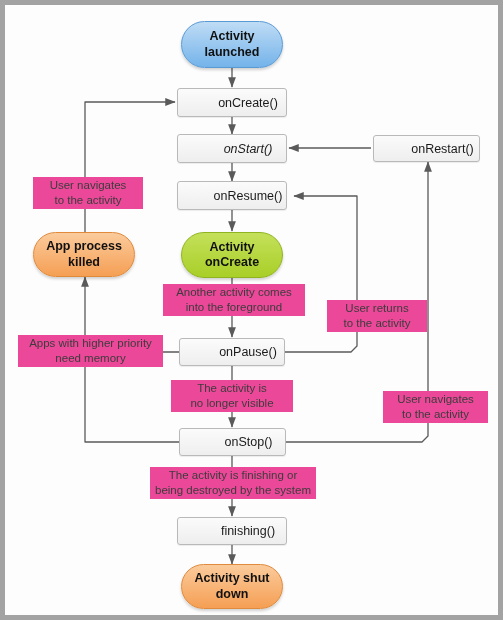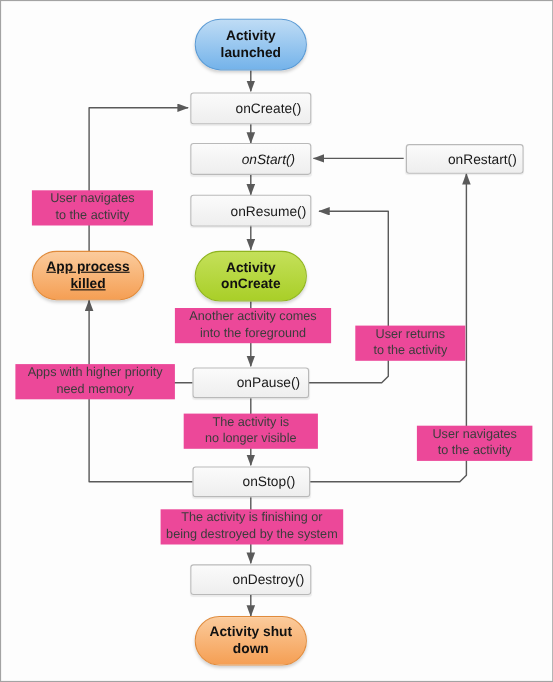--- a/index.html
+++ b/index.html
@@ -6,21 +6,21 @@
   html, body {
     margin: 0;
     padding: 0;
     background: #ffffff;
   }
   #canvas {
     position: relative;
     width: 503px;
     height: 620px;
     background: #fdfdfd;
-    border: 1px solid #a3a3a3;
+    border: 5px solid #a3a3a3;
     box-sizing: border-box;
     overflow: hidden;
     font-family: "Liberation Sans", sans-serif;
   }
   #edges {
     position: absolute;
     left: 0;
     top: 0;
     width: 503px;
     height: 620px;
@@ -135,28 +135,28 @@
 
   <div class="node box" style="left:172px; top:129px; width:110px; height:29px;font-style:italic;">onStart()</div>
 
   <div class="node box" style="left:368px; top:130px; width:107px; height:27px;">onRestart()</div>
 
   <div class="node box" style="left:172px; top:176px; width:110px; height:29px;">onResume()</div>
 
   <div class="node pill pill-green" style="left:176px; top:227px; width:102px; height:46px;">Activity
 onCreate</div>
 
-  <div class="node pill pill-orange" style="left:28px; top:227px; width:102px; height:45px;text-decoration:underline;">App process
+  <div class="node pill pill-orange" style="left:28px; top:227px; width:102px; height:45px;">App process
 killed</div>
 
   <div class="node box" style="left:174px; top:333px; width:106px; height:28px;">onPause()</div>
 
   <div class="node box" style="left:174px; top:423px; width:107px; height:28px;text-align:center;">onStop()</div>
 
-  <div class="node box" style="left:172px; top:512px; width:110px; height:28px;">onDestroy()</div>
+  <div class="node box" style="left:172px; top:512px; width:110px; height:28px;">finishing()</div>
 
   <div class="node pill pill-orange" style="left:176px; top:559px; width:102px; height:45px;">Activity
 shut down</div>
 
   <div class="edge-label" style="left:28px; top:172px; width:110px;">User navigates
 to the activity</div>
 
   <div class="edge-label" style="left:158px; top:279px; width:142px;">Another activity comes
 into the foreground</div>
 

